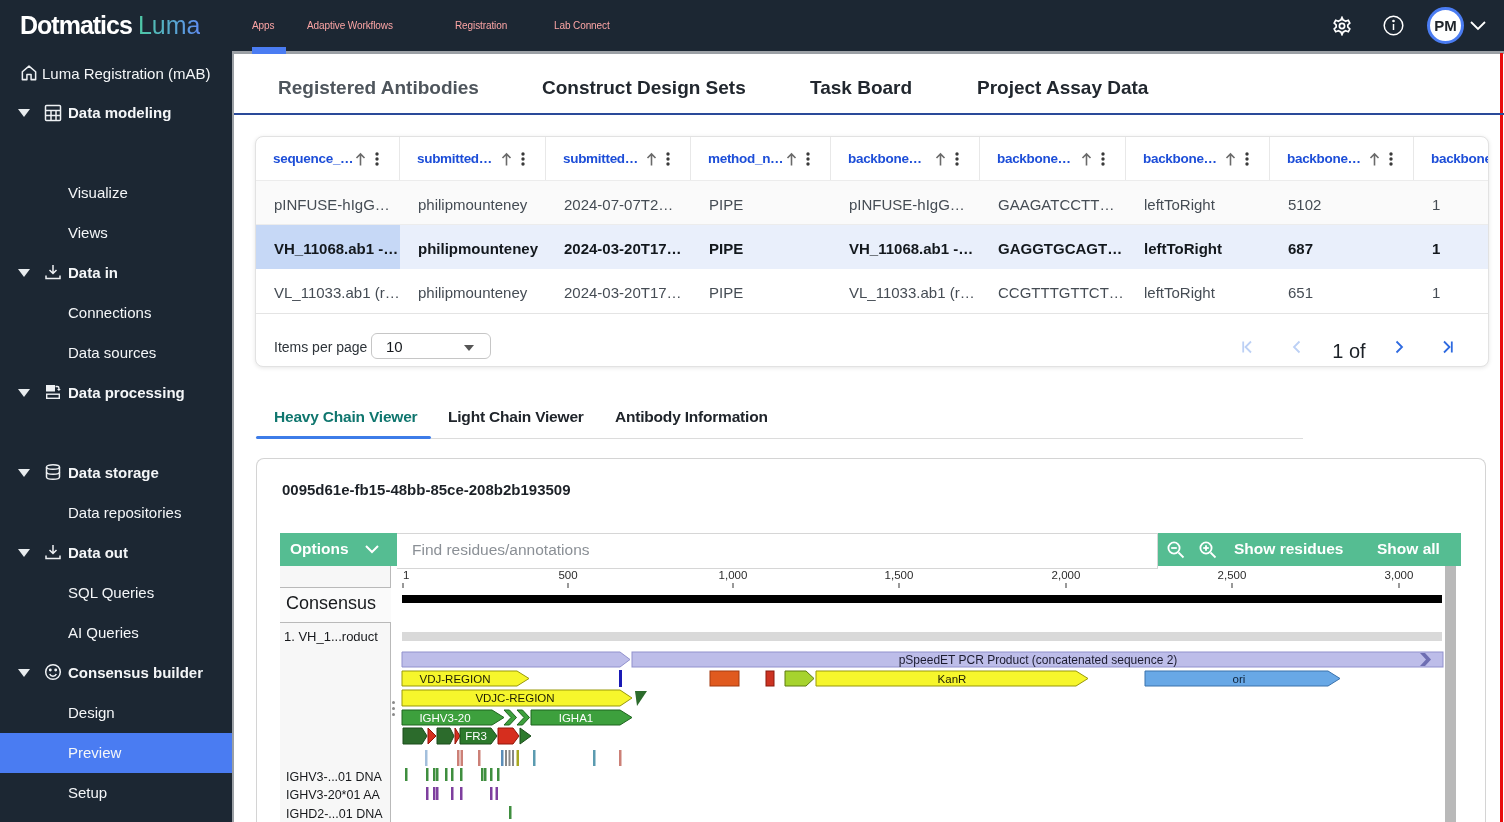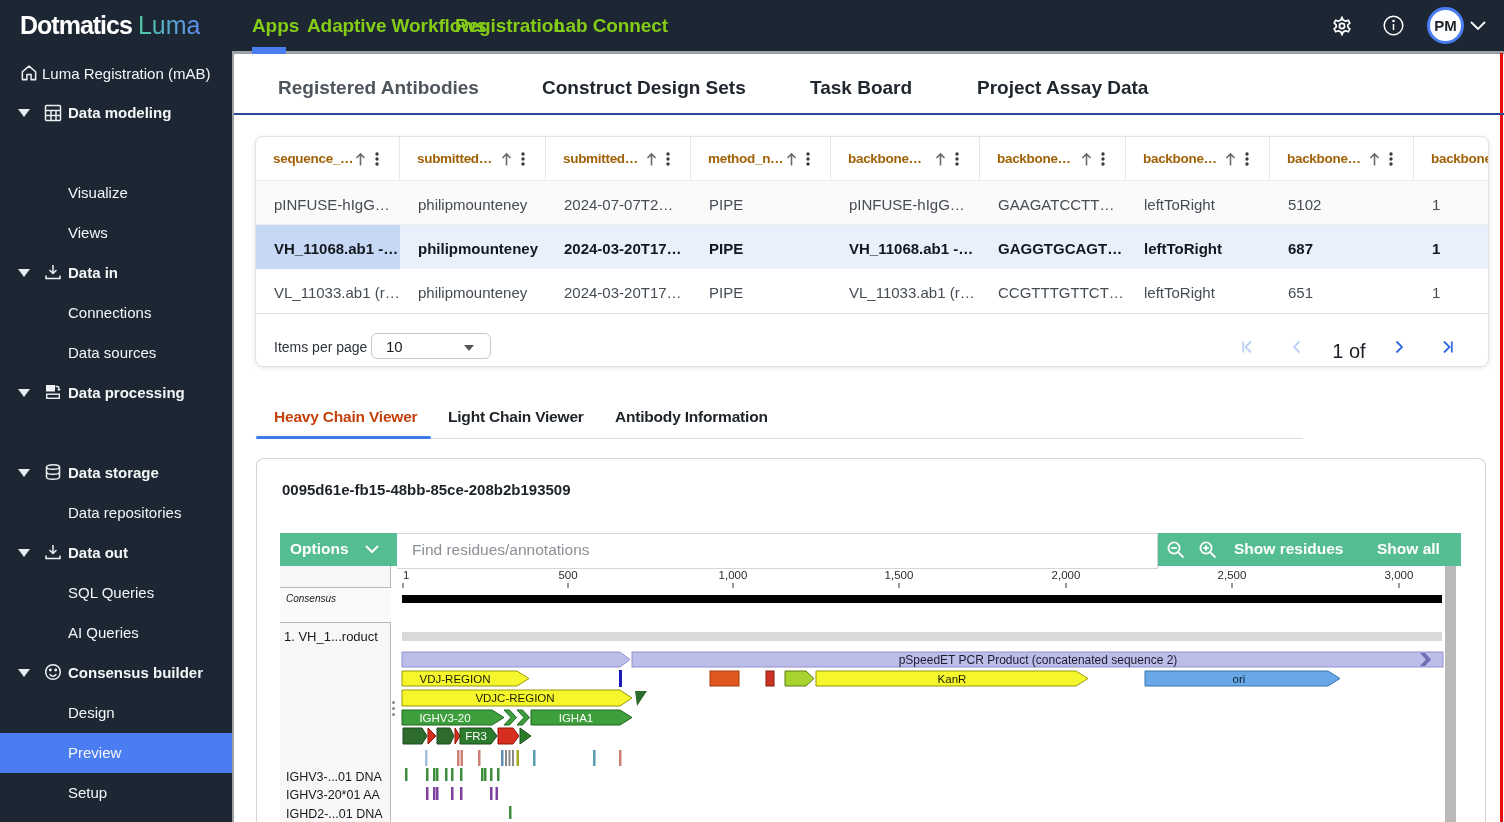--- a/index.html
+++ b/index.html
@@ -3,21 +3,21 @@
 <meta charset="utf-8">
 <style>
 * { margin:0; padding:0; box-sizing:border-box; }
 html,body { width:1504px; height:822px; overflow:hidden; font-family:"Liberation Sans", sans-serif; background:#fff; }
 .abs { position:absolute; }
 
 
 #navbar { position:absolute; left:0; top:0; width:1504px; height:51px; background:#1c2733; }
 #logo { position:absolute; left:20px; top:11px; font-size:25px; font-weight:700; letter-spacing:-1px; color:#fff; }
 #logo .luma { font-weight:400; background:linear-gradient(90deg,#4ec9a4,#5f8df2); -webkit-background-clip:text; background-clip:text; color:transparent; margin-left:6px; letter-spacing:0; }
-.navlink { position:absolute; top:0; height:51px; line-height:51px; color:#84cc16; font-size:19px; font-weight:700; letter-spacing:-0.1px; }
+.navlink { position:absolute; top:0; height:51px; line-height:51px; color:#fca5a5; font-size:10px; font-weight:400; letter-spacing:-0.1px; }
 #appsind { position:absolute; left:252px; top:47px; width:34px; height:7px; background:#4a7cf2; z-index:6; }
 .nbicon { position:absolute; top:13px; }
 
 
 #sidebar { position:absolute; left:0; top:51px; width:232px; height:771px; background:#1c2733; }
 .side-item { position:absolute; left:0; width:232px; height:40px; color:#f4f6f8; font-size:15px; }
 .side-item .txt { position:absolute; top:11px; }
 .tri { position:absolute; left:18px; top:16px; width:0; height:0; border-left:6px solid transparent; border-right:6px solid transparent; border-top:8px solid #e8ecef; }
 .sicon { position:absolute; left:44px; top:11px; width:18px; height:18px; }
 #preview-hl { background:#4a7cf2; }
@@ -26,21 +26,21 @@
 #content { position:absolute; left:232px; top:51px; width:1272px; height:771px; background:#fff; border-left:2px solid #9ba0a5; border-top:3px solid #9ba0a5; }
 #redline { position:absolute; left:1500px; top:53px; width:3px; height:769px; background:#e90b0b; }
 
 
 .toptab { position:absolute; top:77px; font-size:19px; font-weight:700; color:#21272e; }
 #navyline { position:absolute; left:234px; top:113px; width:1270px; height:2px; background:#2a4a99; }
 
 
 #tablecard { position:absolute; left:255px; top:136px; width:1234px; height:231px; background:#fff; border:1px solid #e2e2e2; border-radius:8px; box-shadow:0 1px 4px rgba(0,0,0,.10); overflow:hidden; }
 .th { position:absolute; top:0; height:43px; border-right:1px solid #e8e8e8; }
-.th .lbl { position:absolute; left:17px; top:14px; font-size:13.5px; letter-spacing:-0.3px; font-weight:700; color:#a16207; }
+.th .lbl { position:absolute; left:17px; top:14px; font-size:13.5px; letter-spacing:-0.3px; font-weight:700; color:#1d4ed8; }
 .th .hicons { position:absolute; right:18px; top:14px; }
 .trow { position:absolute; left:0; width:1232px; height:45px; border-top:1px solid #ececec; }
 .td { position:absolute; font-size:15px; color:#454c54; white-space:nowrap; }
 .td.sel2 { color:#13181d; font-weight:700; }
 
 
 #tfoot { position:absolute; left:0; top:176px; width:1232px; height:53px; border-top:1px solid #e4e4e4; }
 
 
 .vtab { position:absolute; font-size:15.5px; font-weight:700; letter-spacing:-0.2px; color:#20252b; }
@@ -331,21 +331,21 @@
     <svg class="abs" style="left:1135px;top:25px;" width="16" height="16" viewBox="0 0 16 16" fill="none" stroke="#2e6ae0" stroke-width="1.8">
         <path d="M5.5 2.5 L11 8 L5.5 13.5"></path>
       </svg>
     <svg class="abs" style="left:1183px;top:25px;" width="16" height="16" viewBox="0 0 16 16" fill="none" stroke="#2e6ae0" stroke-width="1.8">
         <path d="M5 2.5 L10.5 8 L5 13.5"></path>
         <line x1="12.8" y1="2.5" x2="12.8" y2="13.5"></line>
       </svg>
   </div>
 </div>
 
-<div class="vtab" style="left:274px;top:408px;color:#c2410c;">Heavy Chain Viewer</div>
+<div class="vtab" style="left:274px;top:408px;color:#0f766e;">Heavy Chain Viewer</div>
 <div class="vtab" style="left:448px;top:408px;">Light Chain Viewer</div>
 <div class="vtab" style="left:615px;top:408px;">Antibody Information</div>
 <div id="vline-blue"></div>
 <div id="vline-gray"></div>
 
 <div id="viewercard"></div>
 <div class="abs" style="left:282px;top:481px;font-size:15px;font-weight:700;color:#1c2127;">0095d61e-fb15-48bb-85ce-208b2b193509</div>
 
 <div class="abs" style="left:280px;top:533px;width:117px;height:33px;background:#55bd92;">
   <span class="abs" style="left:10px;top:7px;font-size:15.5px;font-weight:700;color:#fff;">Options</span>
@@ -367,21 +367,21 @@
       <line x1="12.5" y1="12.5" x2="17.5" y2="17.5"></line>
       <line x1="5.2" y1="8" x2="10.8" y2="8"></line>
       <line x1="8" y1="5.2" x2="8" y2="10.8"></line>
   </svg>
   <span class="abs" style="left:76px;top:7px;font-size:15.5px;font-weight:700;color:#fff;">Show residues</span>
   <span class="abs" style="left:219px;top:7px;font-size:15.5px;font-weight:700;color:#fff;">Show all</span>
 </div>
 
 <div class="abs" style="left:280px;top:566px;width:111px;height:256px;background:#f7f7f7;border-right:1px solid #b9b9b9;">
   <div class="abs" style="left:0;top:21px;width:111px;height:36px;background:#fafafa;border-top:1px solid #b9b9b9;border-bottom:1px solid #b9b9b9;"></div>
-  <div class="abs" style="left:6px;top:27px;font-size:10px;color:#17191c;font-style:italic;">Consensus</div>
+  <div class="abs" style="left:6px;top:27px;font-size:18px;color:#17191c;">Consensus</div>
   <div class="abs" style="left:4px;top:63px;font-size:13px;color:#17191c;">1. VH_1...roduct</div>
   <div class="abs" style="left:6px;top:204px;font-size:12.5px;color:#17191c;">IGHV3-...01 DNA</div>
   <div class="abs" style="left:6px;top:222px;font-size:12.5px;color:#17191c;">IGHV3-20*01 AA</div>
   <div class="abs" style="left:6px;top:241px;font-size:12.5px;color:#17191c;">IGHD2-...01 DNA</div>
 </div>
 
 <div class="abs" style="left:392px;top:701px;width:3px;height:3px;border-radius:50%;background:#8a8a8a;"></div>
 <div class="abs" style="left:392px;top:707px;width:3px;height:3px;border-radius:50%;background:#8a8a8a;"></div>
 <div class="abs" style="left:392px;top:713px;width:3px;height:3px;border-radius:50%;background:#8a8a8a;"></div>
 

